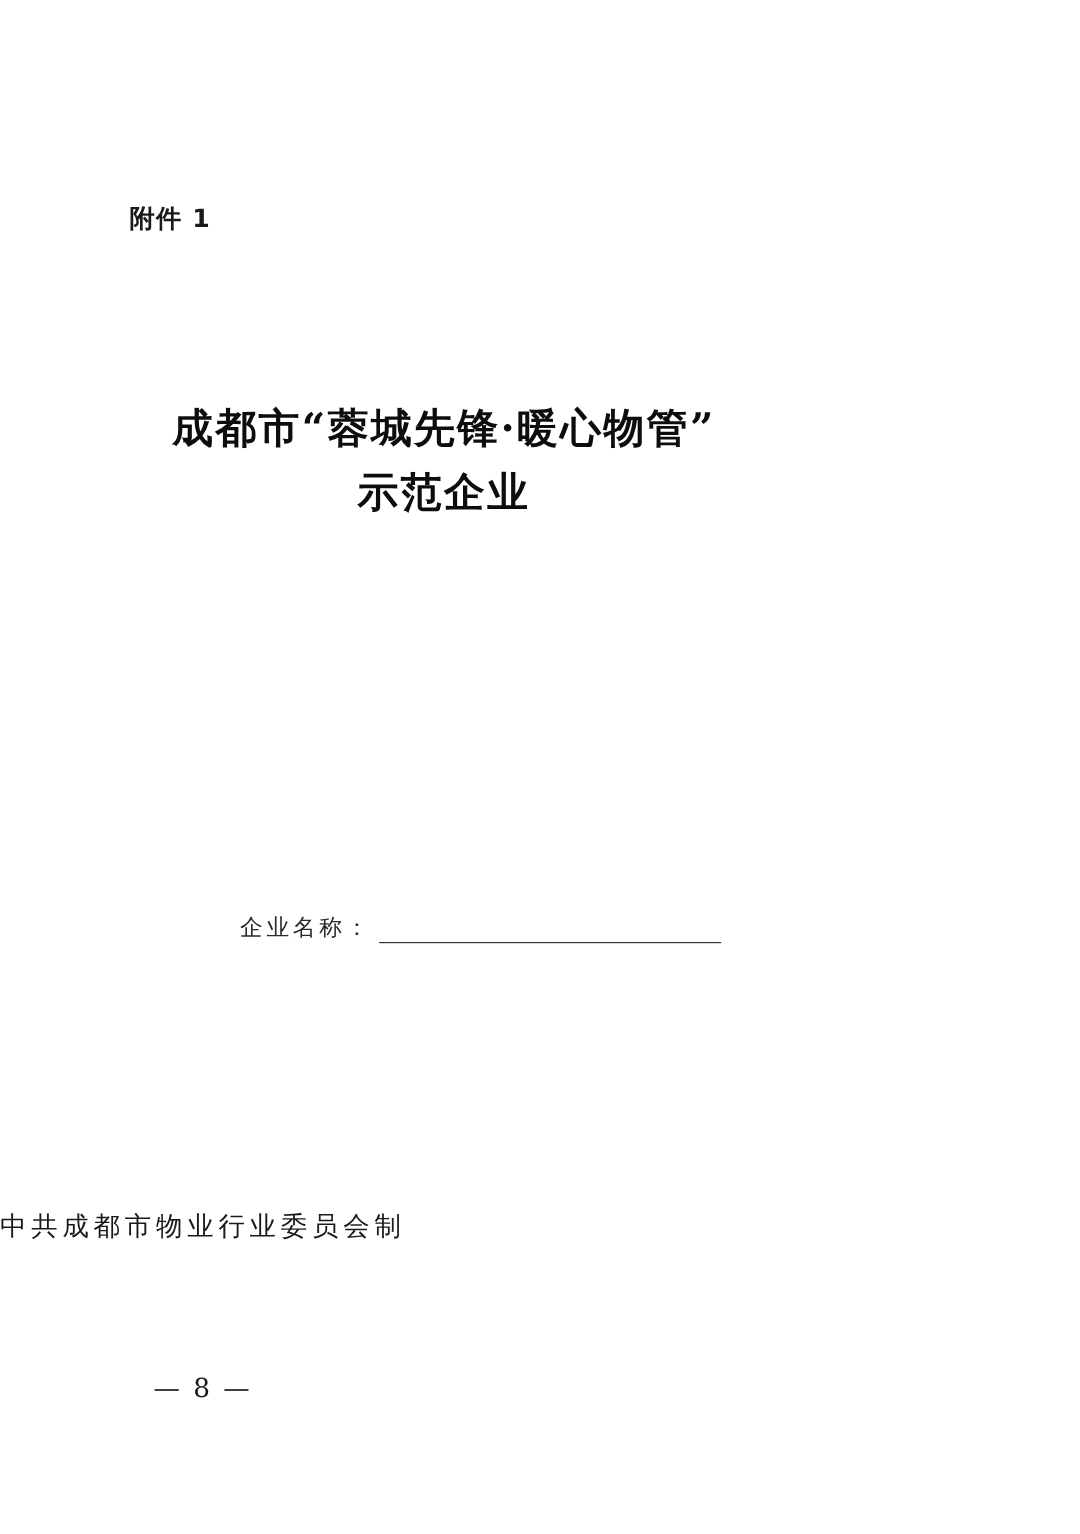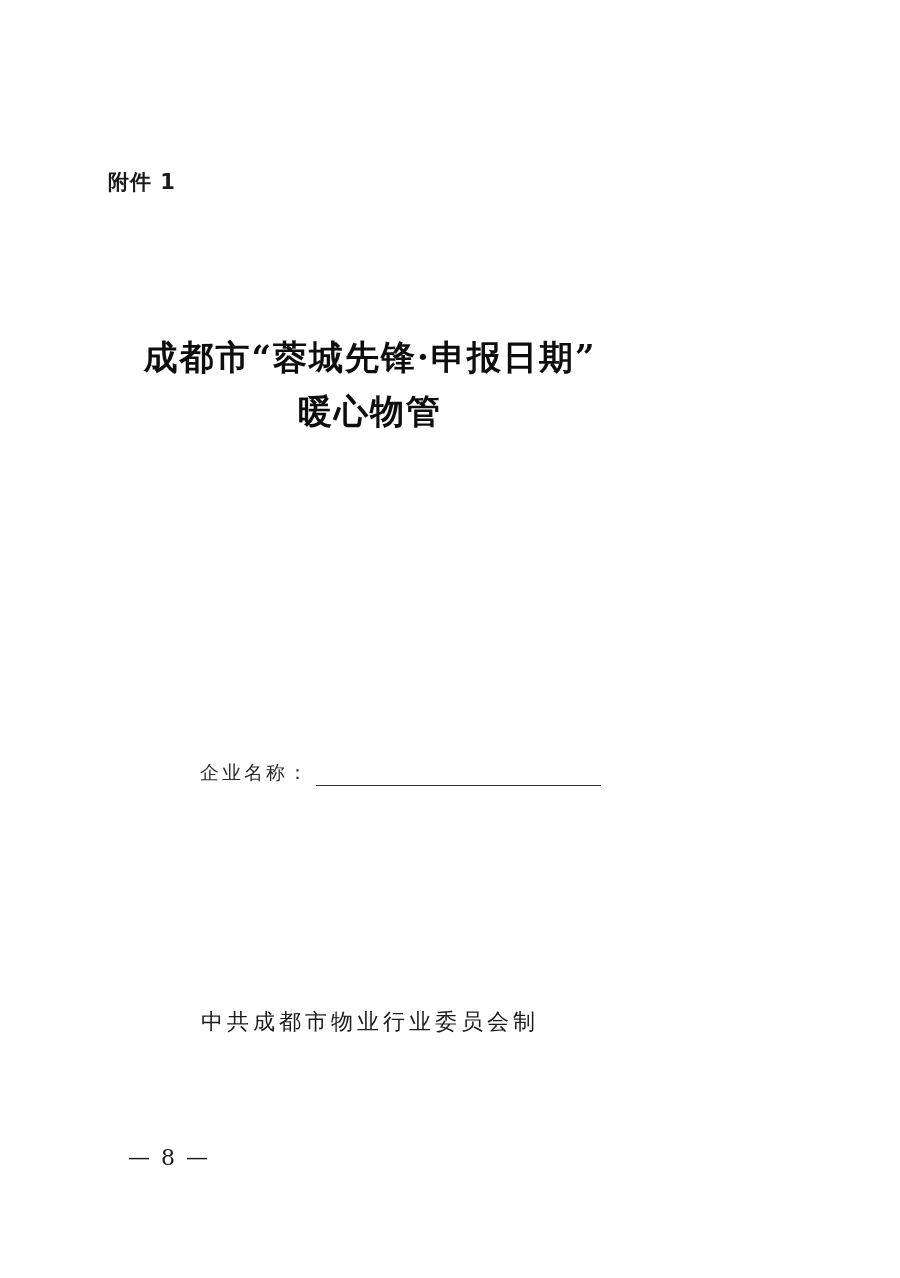--- a/index.html
+++ b/index.html
@@ -80,21 +80,20 @@
     border-bottom: 1.5px solid #333;
     height: 20px;
     margin-left: 6px;
     max-width: 285px;
   }
   .issuer {
     position: absolute;
     left: 0;
     right: 0;
     top: 1007px;
-    text-align: center;
     font-family: "DejaVu Sans", sans-serif;
     font-size: 22px;
     letter-spacing: 4px;
     color: #1a1a1a;
   }
   .page-number {
     position: absolute;
     left: 128px;
     top: 1145px;
     font-family: "DejaVu Serif", serif;
@@ -104,22 +103,22 @@
   }
 </style>
 </head>
 <body>
 
 <div class="page">
 
   <div class="attachment-label">附件 1</div>
 
   <div class="doc-title">
-    <span class="line1">成都市“蓉城先锋·申报日期”</span>
-    <span class="line2">暖心物管</span>
+    <span class="line1">成都市“蓉城先锋·暖心物管”</span>
+    <span class="line2">示范企业</span>
   </div>
 
 
   <div class="fields">
 
     <div class="field-row">
       <span class="field-label">企业名称：</span>
       <span class="field-blank"></span>
     </div>
 

